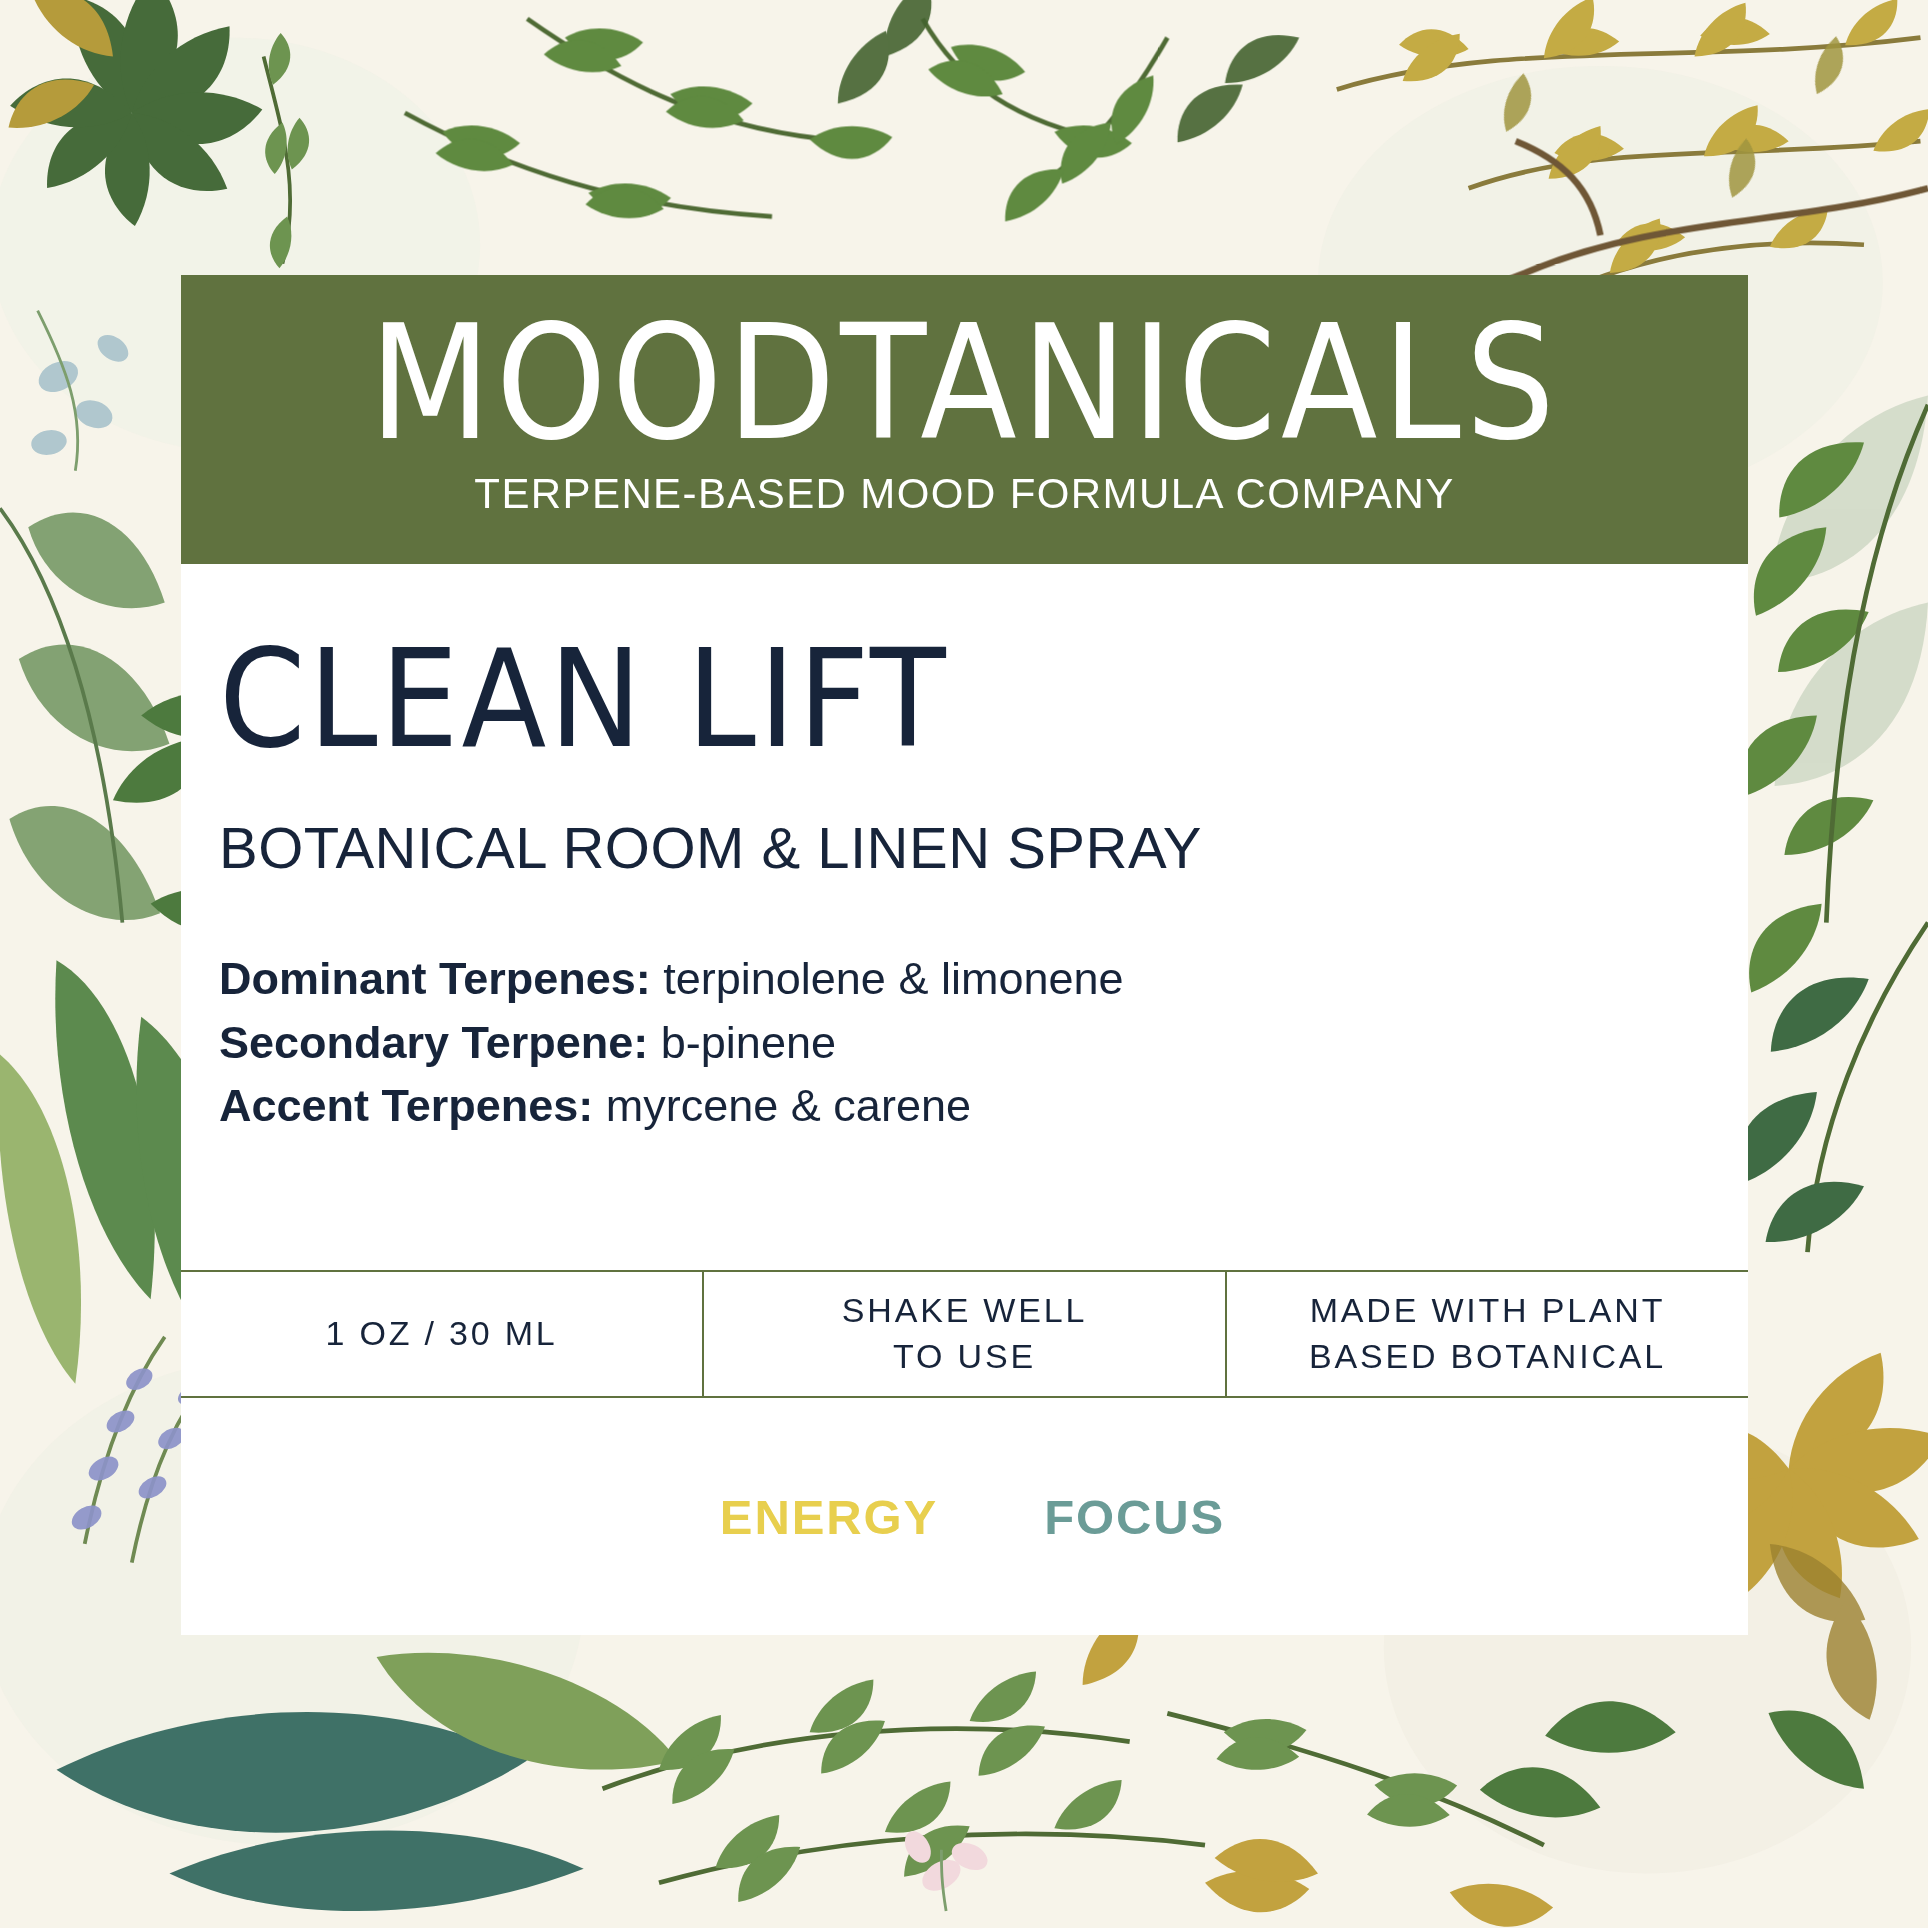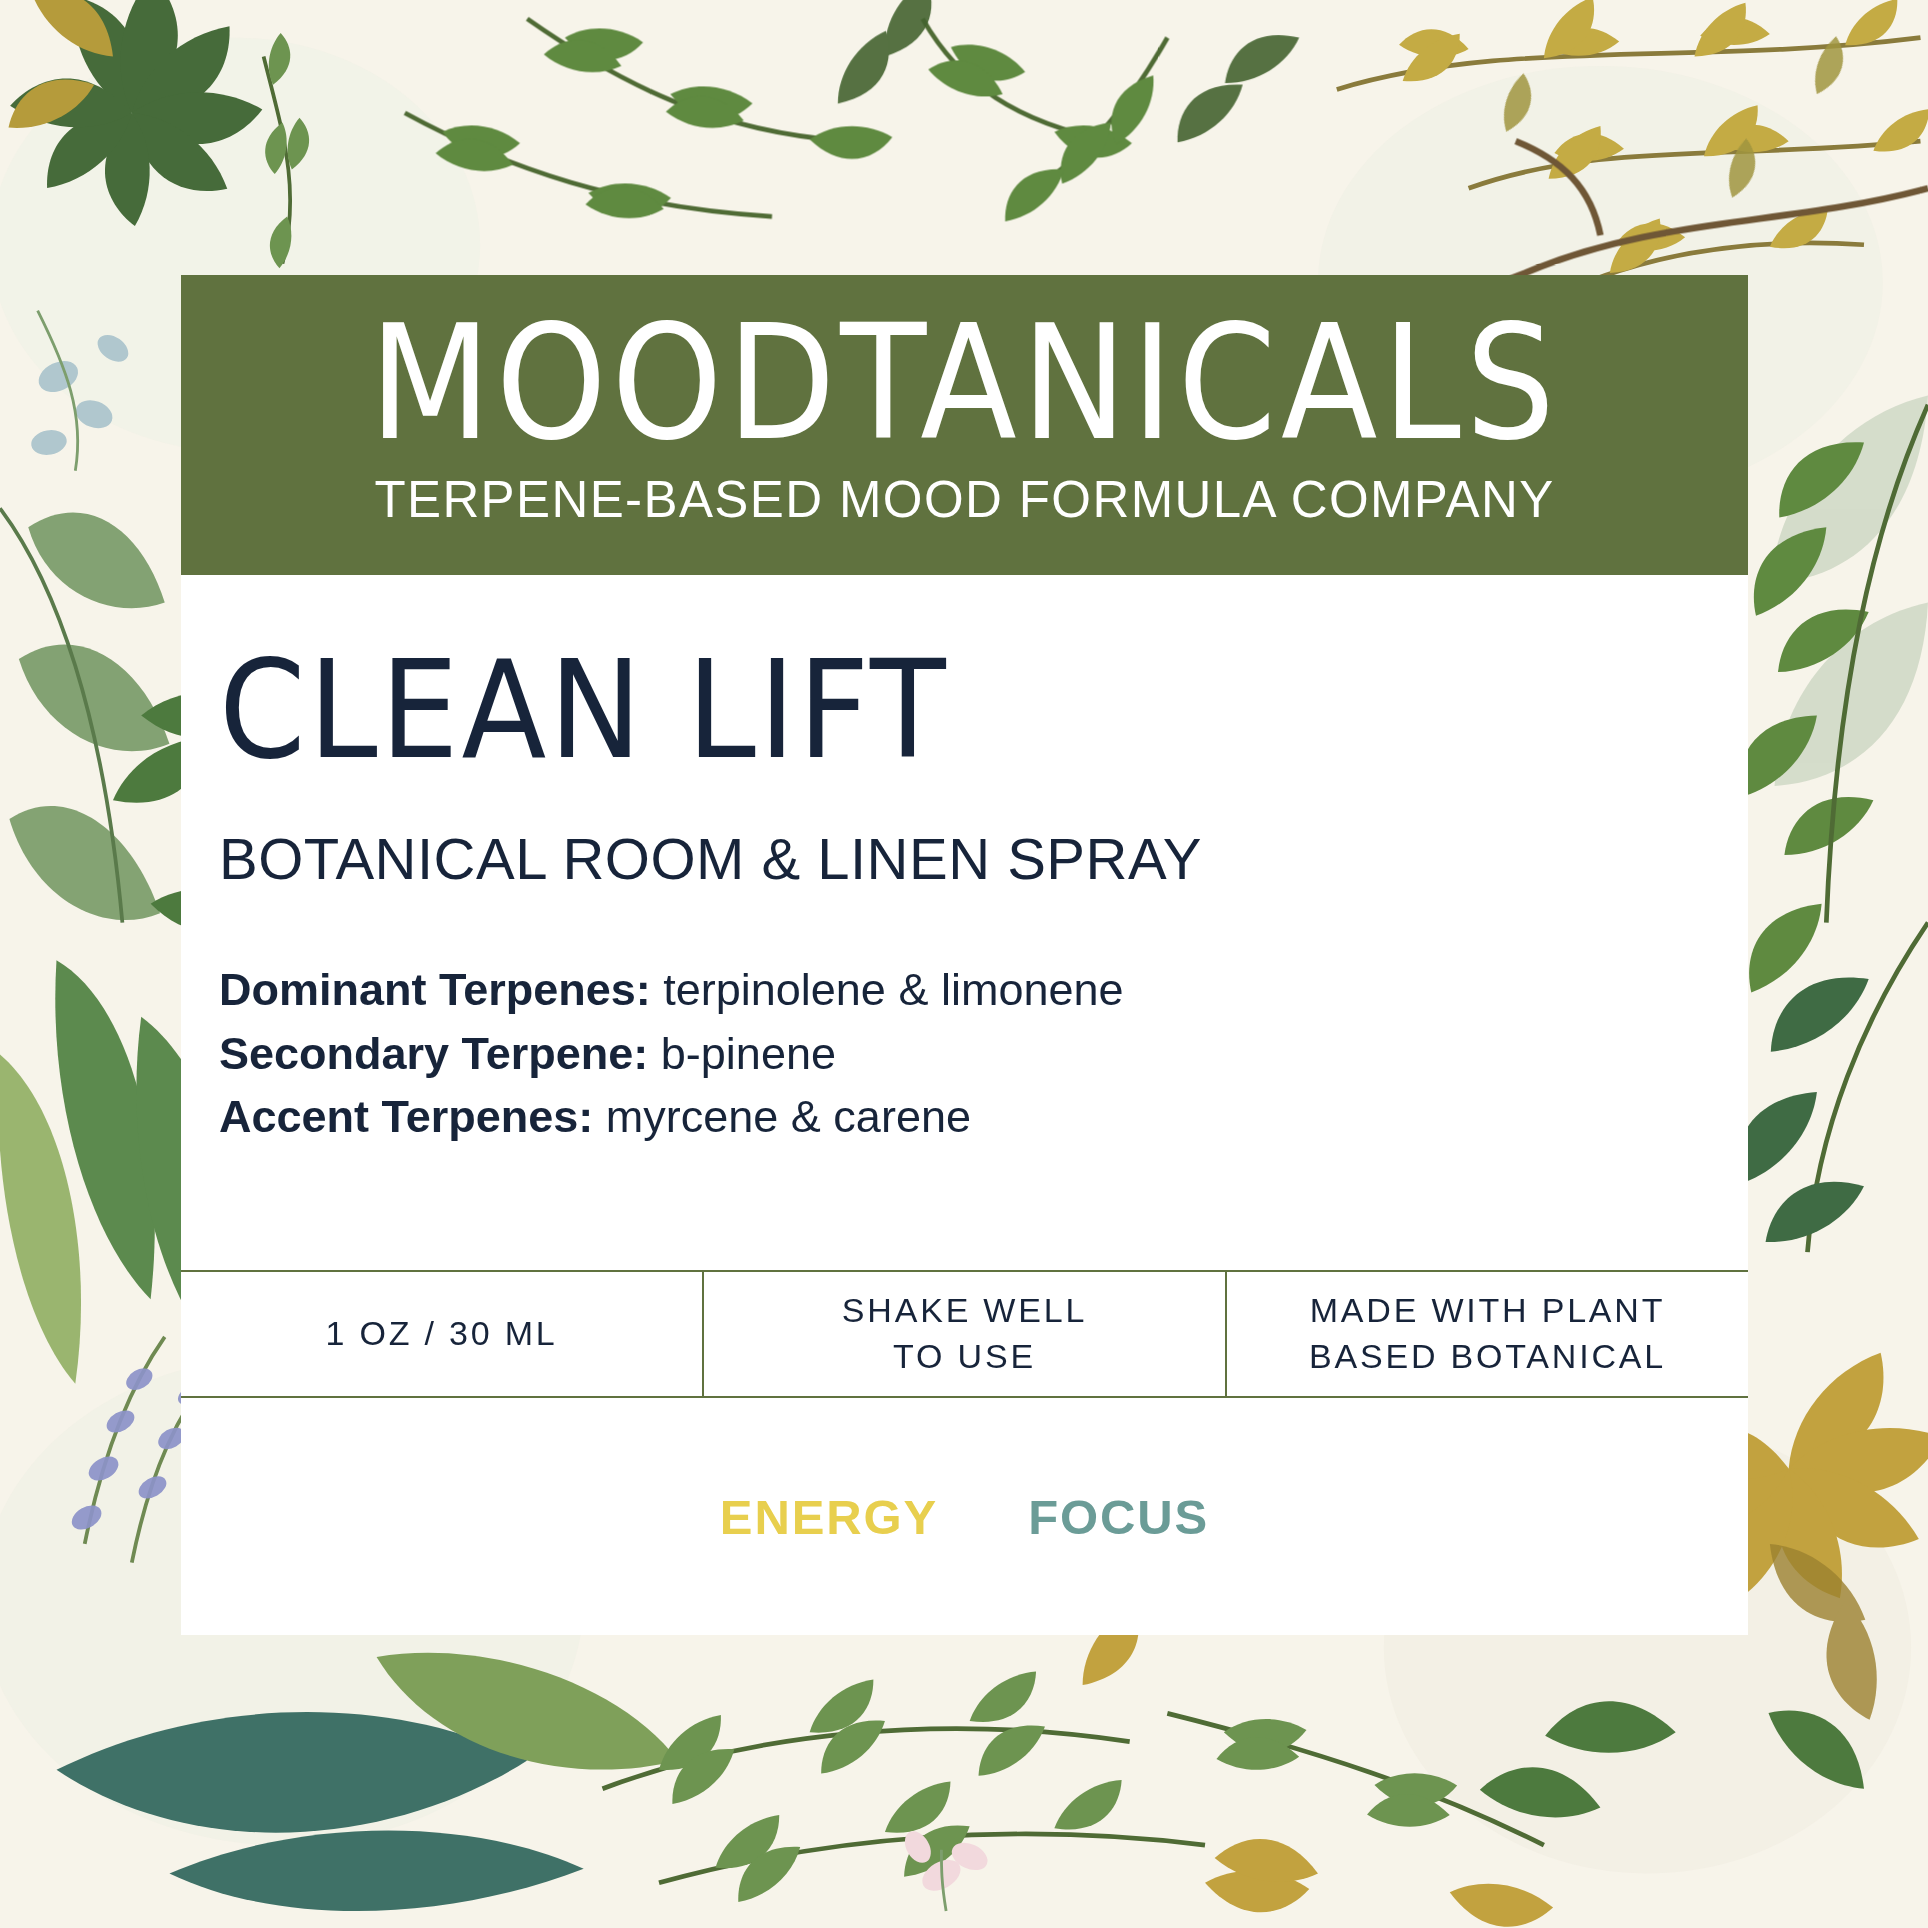--- a/index.html
+++ b/index.html
@@ -49,21 +49,21 @@
     line-height: 1.02;
     letter-spacing: 4.7px;
     font-weight: 400;
     font-family: "DejaVu Sans", sans-serif;
     transform: scaleY(1.12);
     transform-origin: center top;
     margin: 7.5px 0 22.6px 0;
   }
   .brand-tagline {
     color: #ffffff;
-    font-size: 51px;
+    font-size: 42px;
     letter-spacing: 1.4px;
     font-weight: 400;
     font-family: "Liberation Sans", sans-serif;
     margin: 0 0 3.8px 0;
     white-space: nowrap;
   }
 
   .body-area {
     padding: 56px 38px 0 38px;
     text-align: left;
@@ -132,20 +132,21 @@
     display: flex;
     align-items: center;
     justify-content: center;
     gap: 90px;
   }
   .mood-tag {
     font-size: 49px;
     letter-spacing: 1.9px;
     font-weight: 700;
     font-family: "Liberation Sans", sans-serif;
+    margin-left: 16px;
   }
 </style>
 </head>
 <body>
 
 <div id="bg">
 <svg viewBox="0 0 2048 2048" xmlns="http://www.w3.org/2000/svg">
   <defs>
     <g id="leafShape">
       <path d="M0,0 C18,-26 52,-40 86,-34 C76,-2 46,20 0,0 Z"></path>

